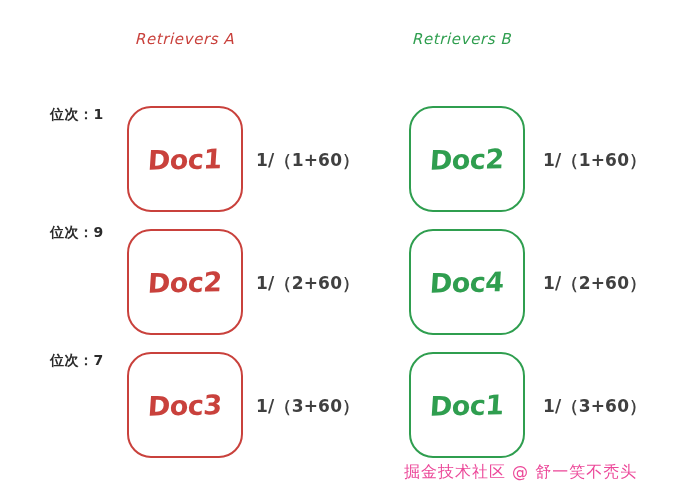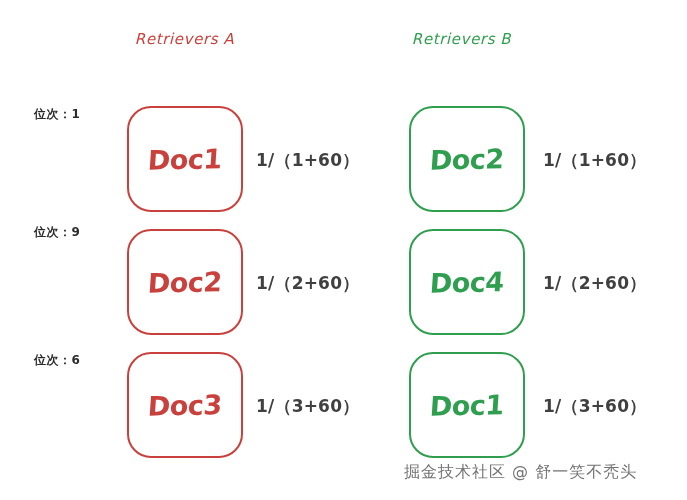--- a/index.html
+++ b/index.html
@@ -33,23 +33,23 @@
     letter-spacing: 0.6px;
     white-space: nowrap;
     transform: skewX(-3deg);
   }
   #title-a { left: 136px; top: 30px; color: #c9413c; }
   #title-b { left: 413px; top: 30px; color: #2f9e4f; }
 
   
   .rank-label {
     position: absolute;
-    left: 34px;
+    left: 50px;
     font-family: "DejaVu Sans", sans-serif;
-    font-size: 12px;
+    font-size: 14px;
     font-weight: 700;
     color: #2b2b2b;
     white-space: nowrap;
     letter-spacing: 0.5px;
   }
 
   
   .doc-box {
     position: absolute;
     width: 116px;
@@ -86,36 +86,36 @@
     letter-spacing: 0.2px;
   }
 
   
   #watermark {
     position: absolute;
     left: 404px;
     top: 462px;
     font-family: "DejaVu Sans", sans-serif;
     font-size: 16px;
-    color: #737373;
+    color: #ec4899;
     white-space: nowrap;
     letter-spacing: 1px;
   }
 </style>
 </head>
 <body>
 
 <div id="canvas">
 
   <div class="col-title" id="title-a">Retrievers A</div>
   <div class="col-title" id="title-b">Retrievers B</div>
 
   <div class="rank-label" style="top:106px">位次：1</div>
   <div class="rank-label" style="top:224px">位次：9</div>
-  <div class="rank-label" style="top:352px">位次：6</div>
+  <div class="rank-label" style="top:352px">位次：7</div>
 
   <div class="doc-box red" style="left:127px; top:106px">
     <span class="doc-label">Doc1</span>
   </div>
   <div class="score" style="left:256px; top:149px">1/（1+60）</div>
 
   <div class="doc-box red" style="left:127px; top:229px">
     <span class="doc-label">Doc2</span>
   </div>
   <div class="score" style="left:256px; top:272px">1/（2+60）</div>

